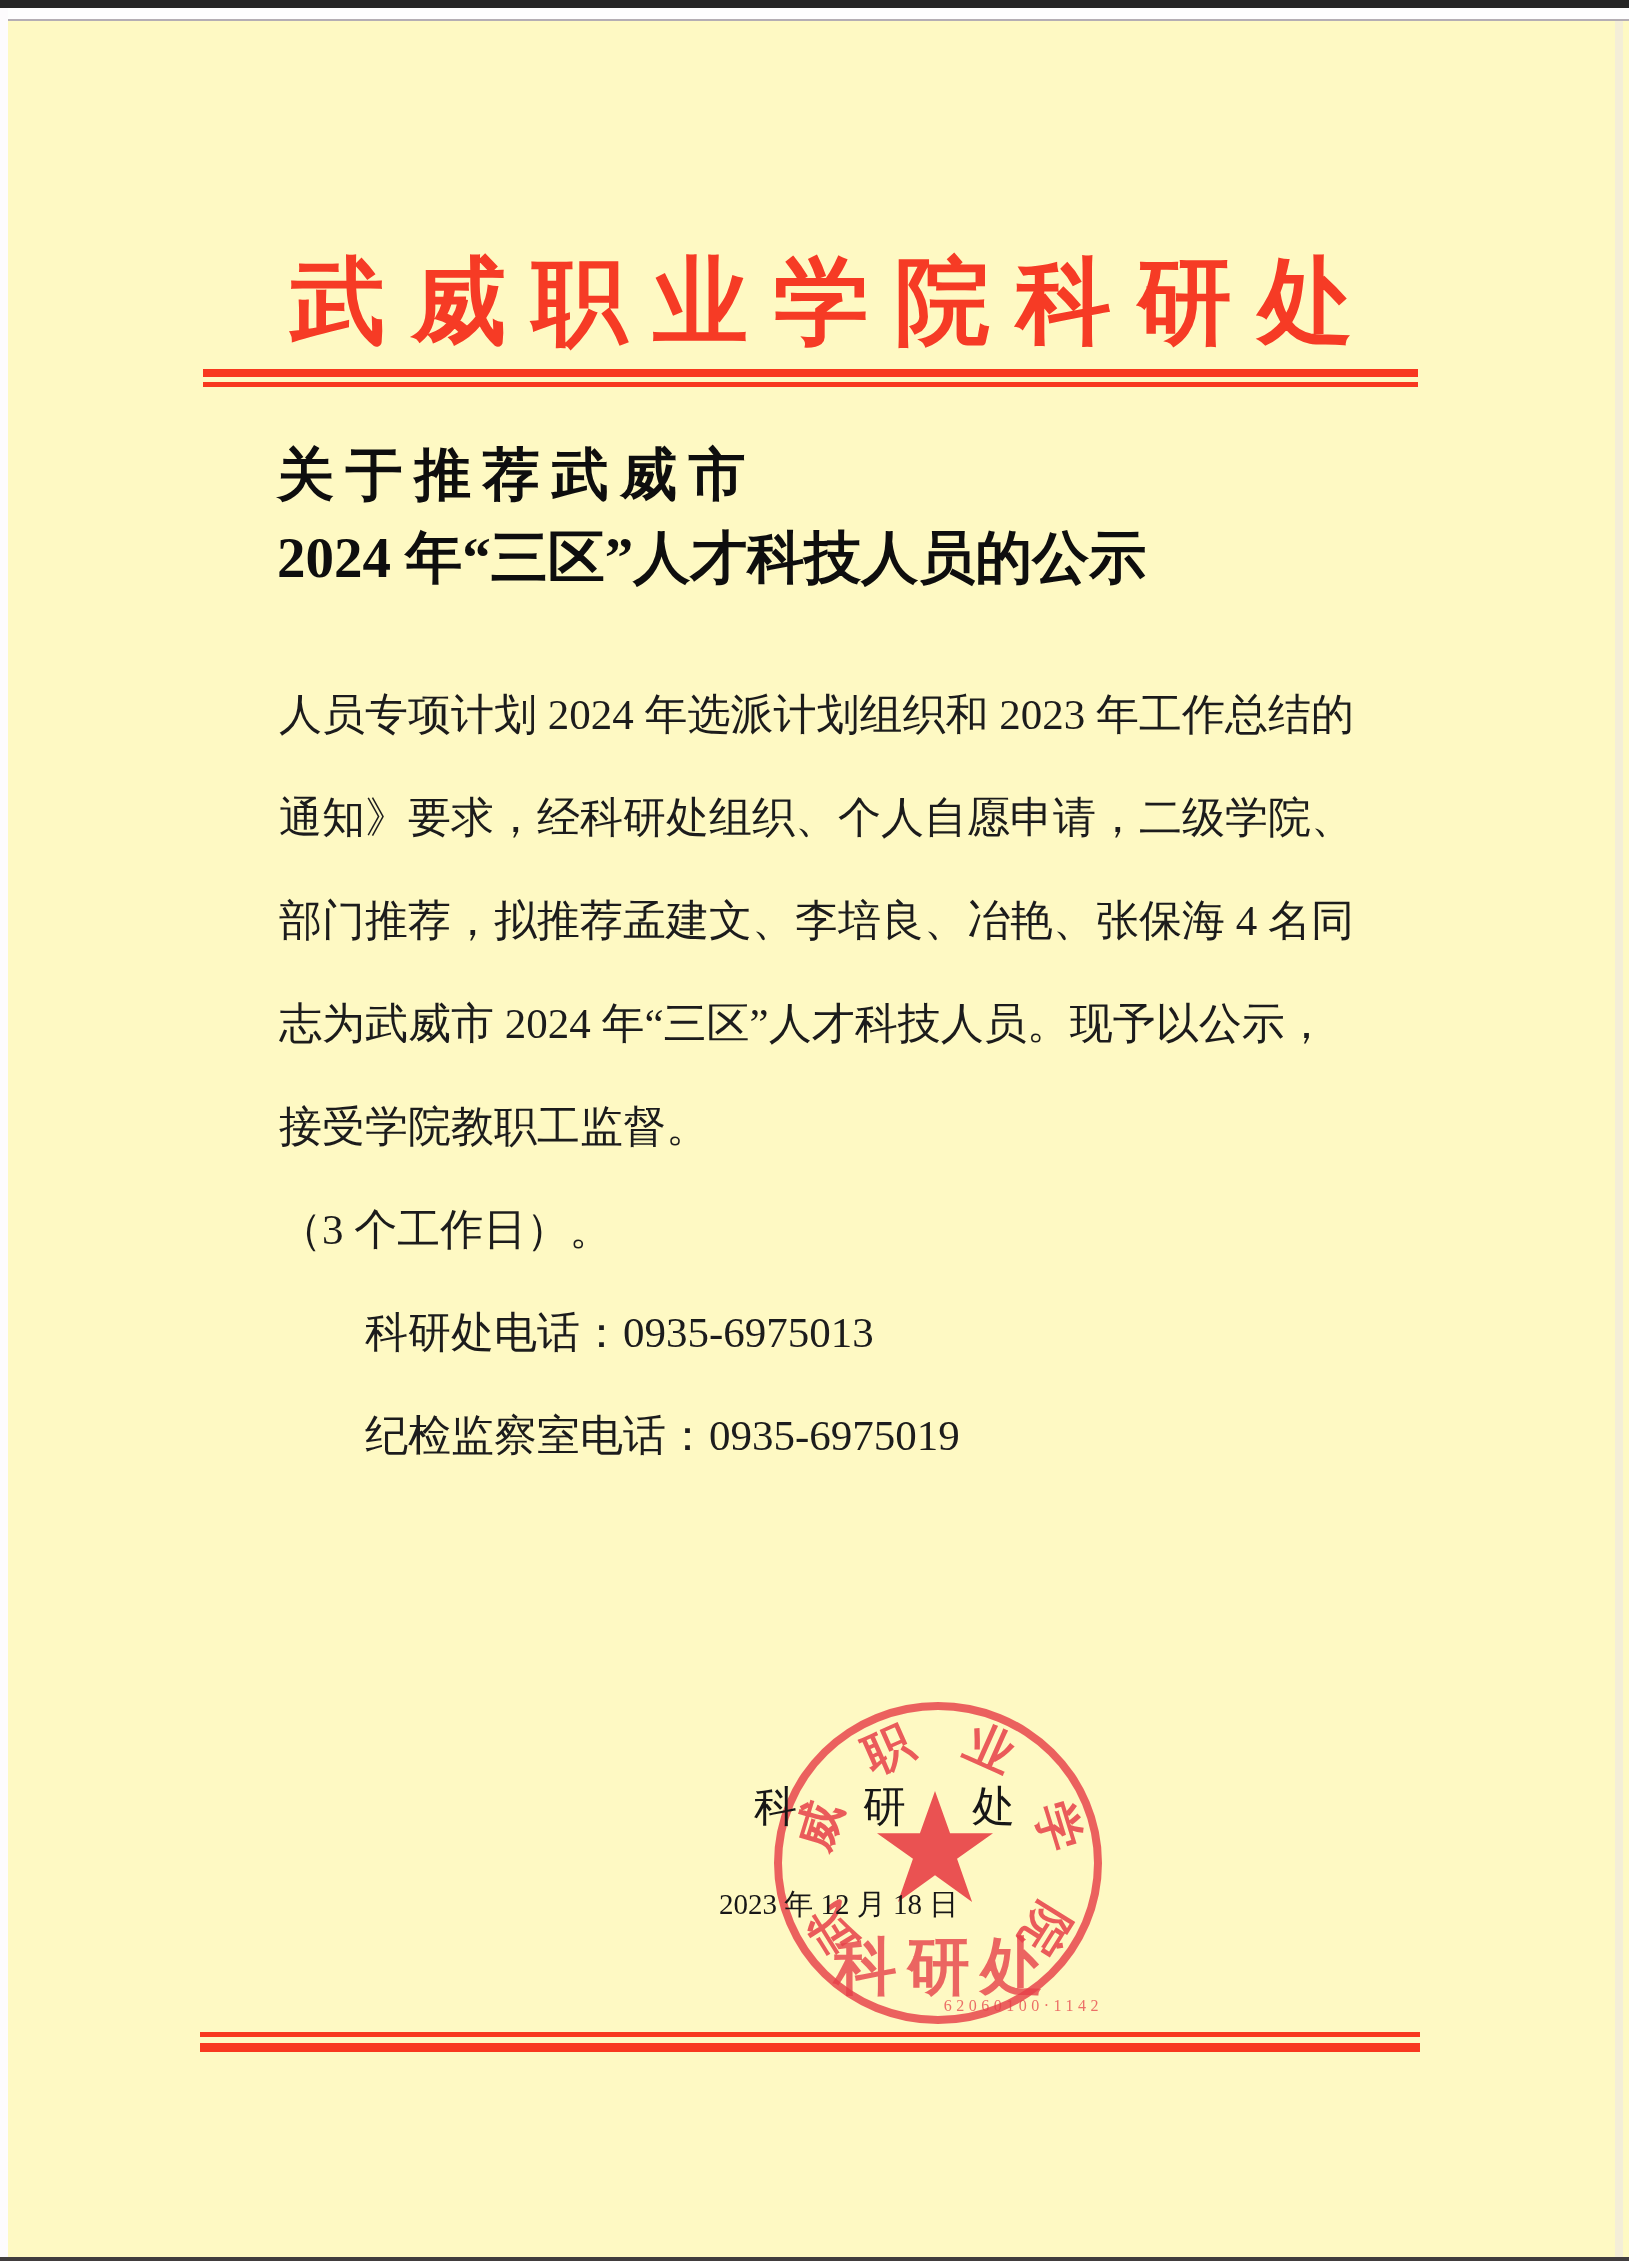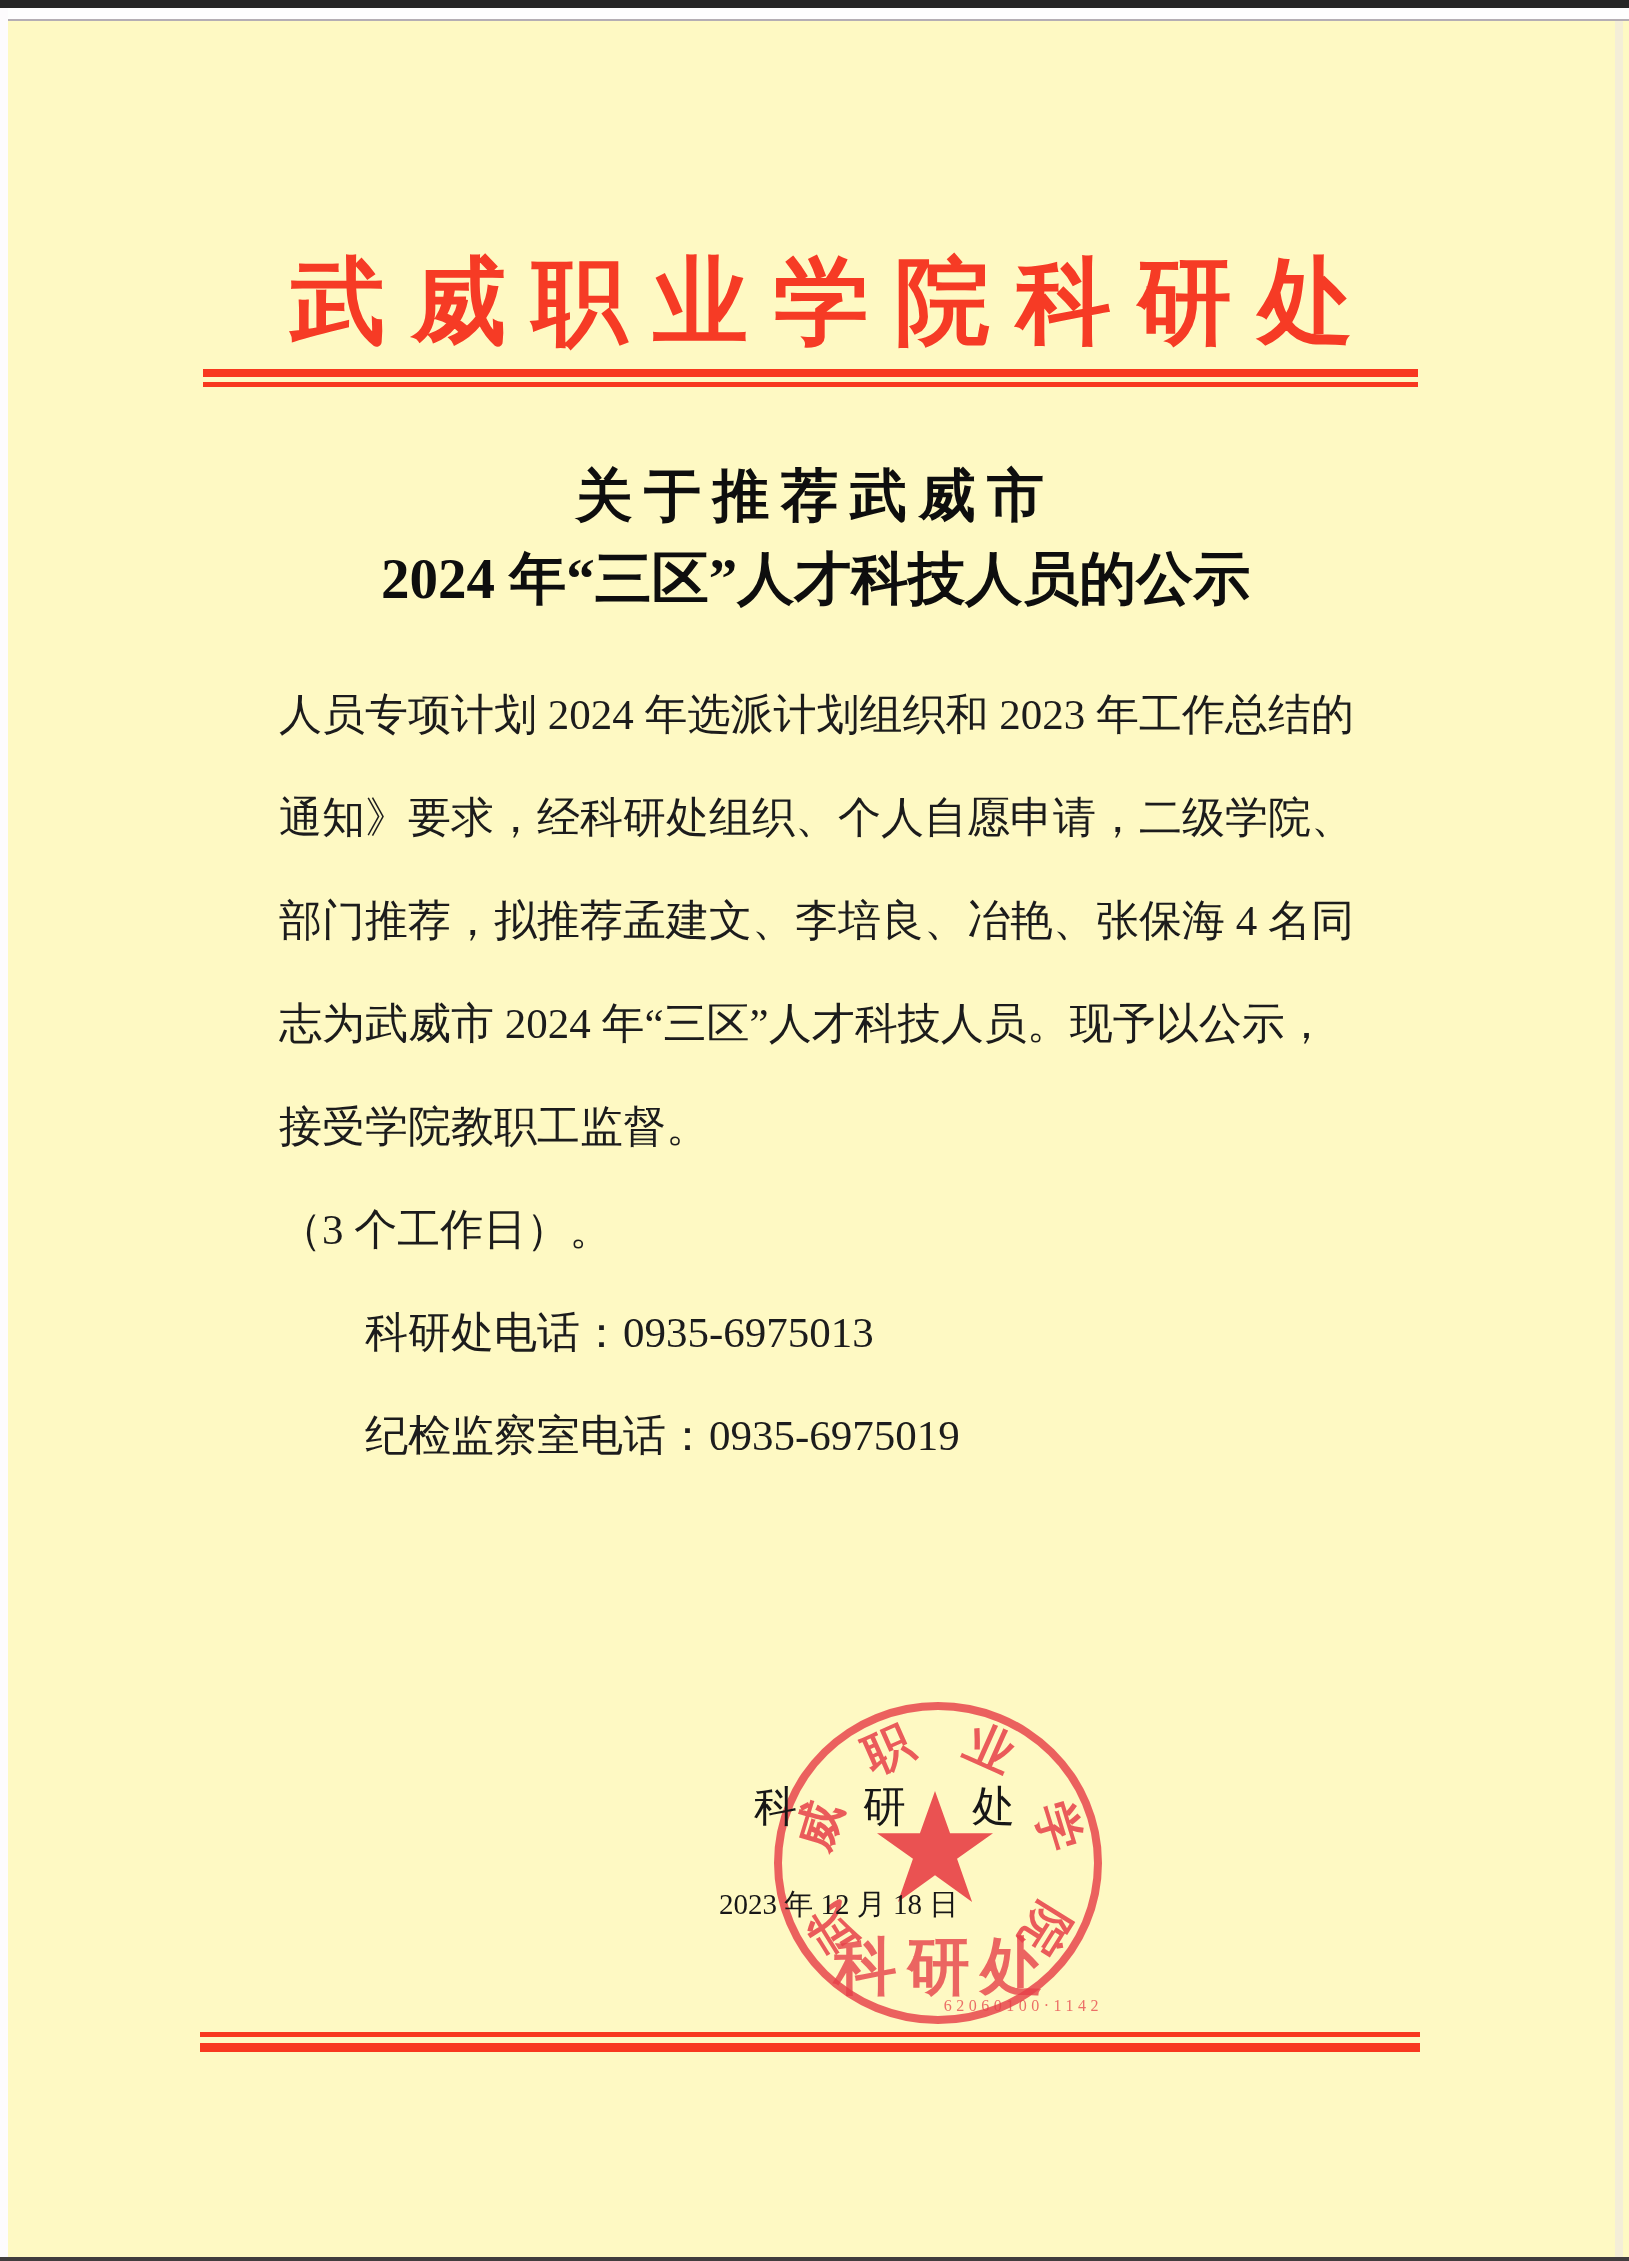--- a/index.html
+++ b/index.html
@@ -27,22 +27,22 @@
     white-space:nowrap;
   }
   .rule{position:absolute;background:#f8381f;}
   .rule-top-thick{left:203px;top:369px;width:1215px;height:8.4px;}
   .rule-top-thin{left:203px;top:382px;width:1215px;height:4.5px;}
   .rule-bottom-thin{left:200px;top:2032px;width:1220px;height:4.5px;}
   .rule-bottom-thick{left:200px;top:2043px;width:1220px;height:9px;}
 
   
   .doc-title{
-    position:absolute;left:277px;top:454px;width:1077px;
-    color:#0e0e0e;font-weight:bold;text-align:center;
+    position:absolute;left:277px;top:433px;width:1077px;
+    color:#0e0e0e;font-weight:bold;text-align:left;
   }
   .doc-title .t1{font-size:57px;line-height:83px;letter-spacing:11.6px;white-space:nowrap;}
   .doc-title .t2{font-size:57px;line-height:83px;white-space:nowrap;}
 
   
   .body-text{
     position:absolute;left:279px;top:663px;width:1096px;
     font-size:43px;line-height:103px;color:#1c1c1c;
   }
   .body-text .line{white-space:nowrap;}

